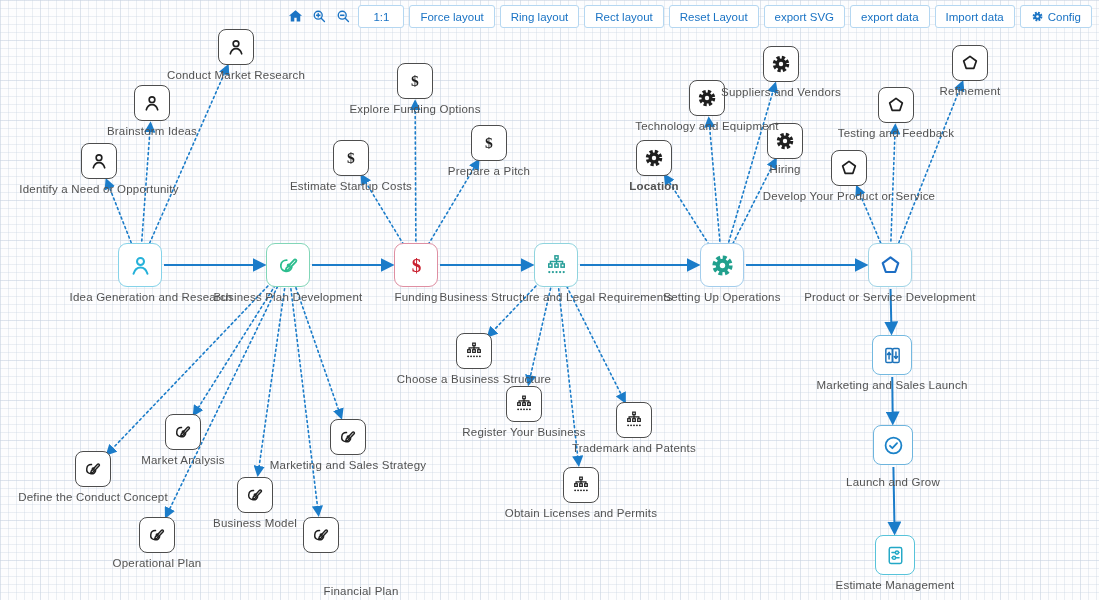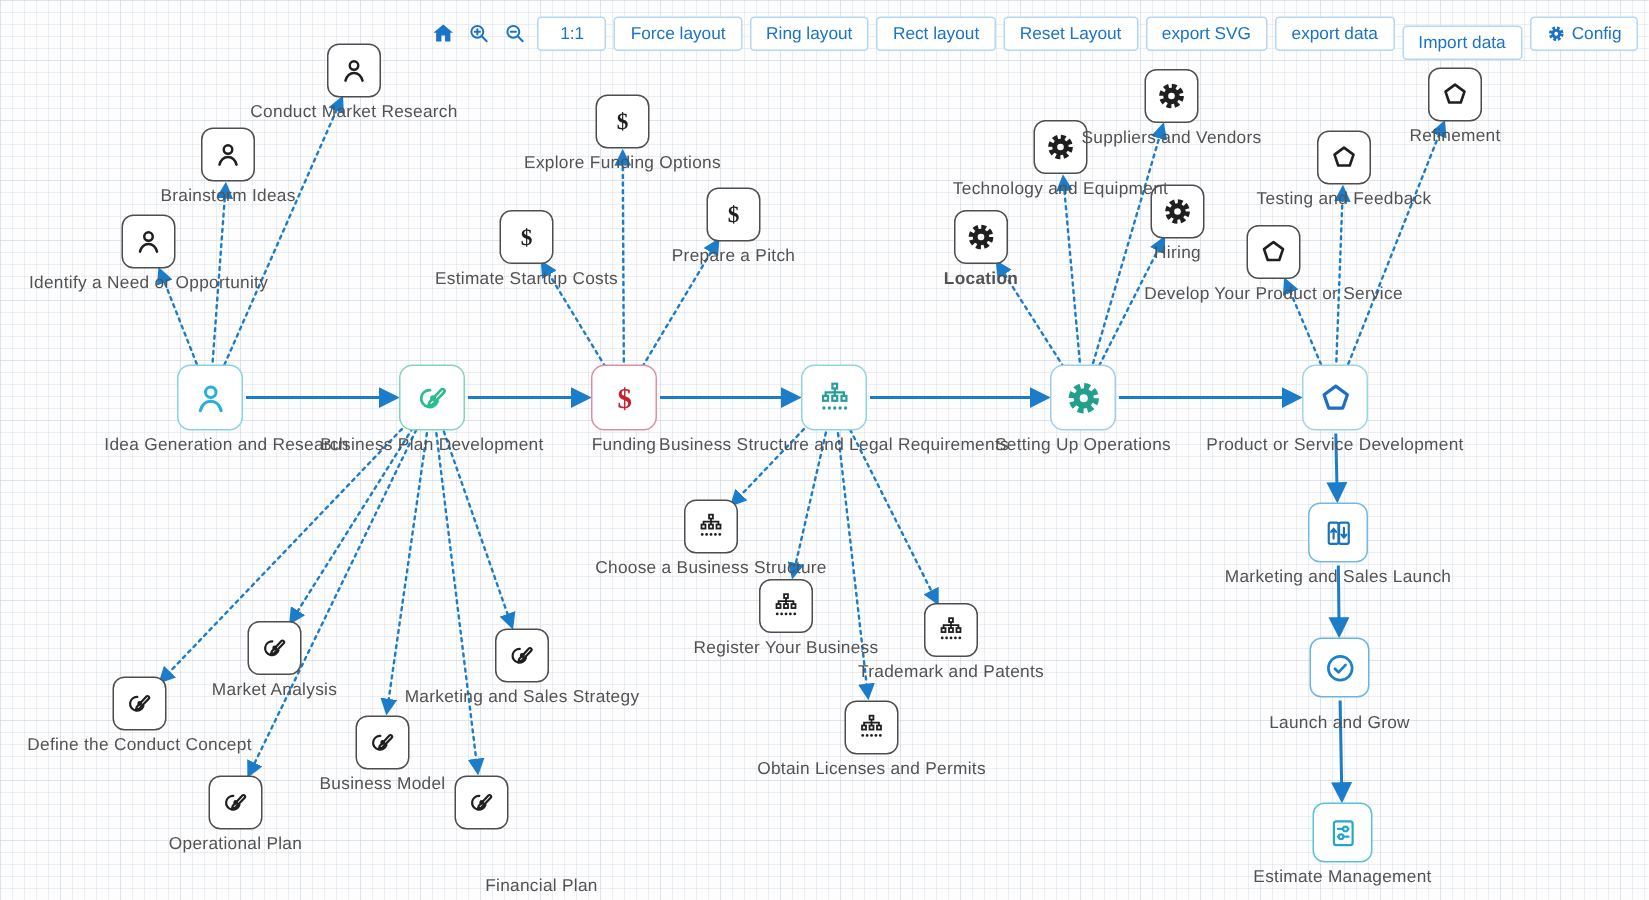--- a/index.html
+++ b/index.html
@@ -452,21 +452,21 @@
       </button>
       <button class="tb-btn" style="color: rgb(26, 115, 196);">
         <span>Reset Layout</span>
       </button>
       <button class="tb-btn" style="color: rgb(26, 115, 196);">
         <span>export SVG</span>
       </button>
       <button class="tb-btn" style="color: rgb(26, 115, 196);">
         <span>export data</span>
       </button>
-      <button class="tb-btn" style="color: rgb(26, 115, 196); margin-top: 12px;">
+      <button class="tb-btn" style="color: rgb(26, 115, 196);">
         <span>Import data</span>
       </button>
       <button class="tb-btn" style="color: rgb(26, 115, 196);">
         <span style="display: flex;">
           <svg viewBox="0 0 24 24">
             <circle cx="12" cy="12" r="7" fill="none" stroke="#1a73c4" stroke-width="4" stroke-dasharray="3.3 2.2"></circle>
             <circle cx="12" cy="12" r="6" fill="#1a73c4"></circle>
             <circle cx="12" cy="12" r="2.4" fill="#ffffff"></circle>
           </svg>
         </span>

